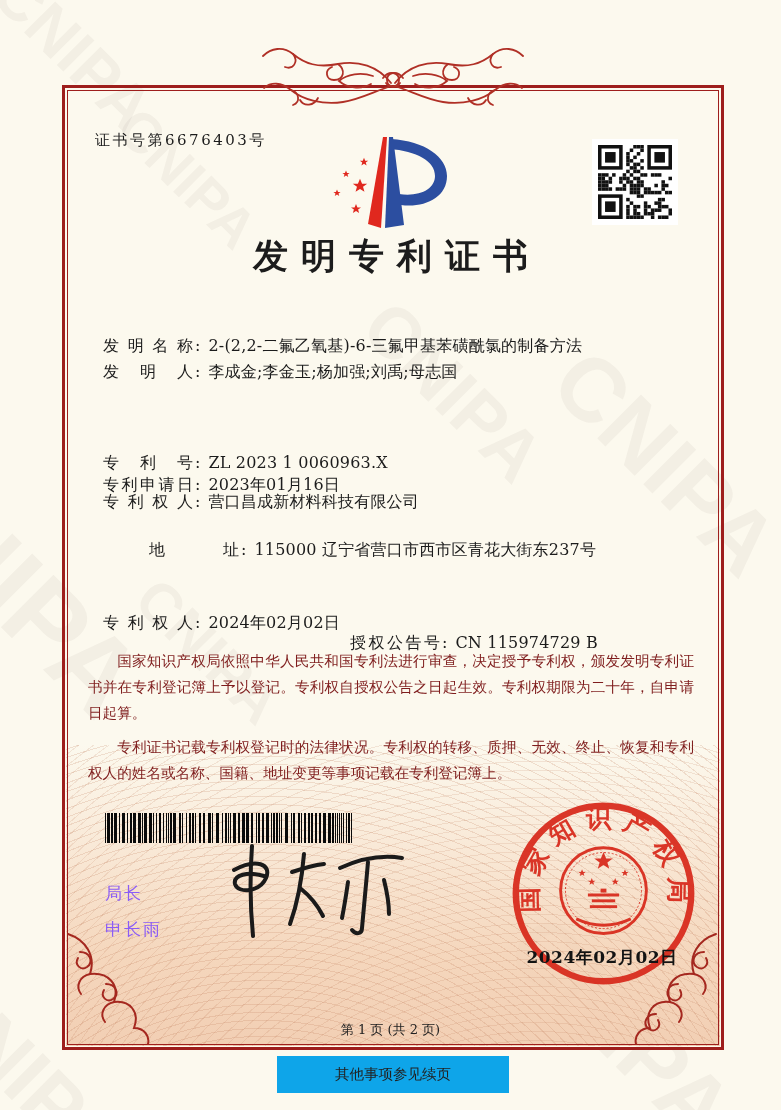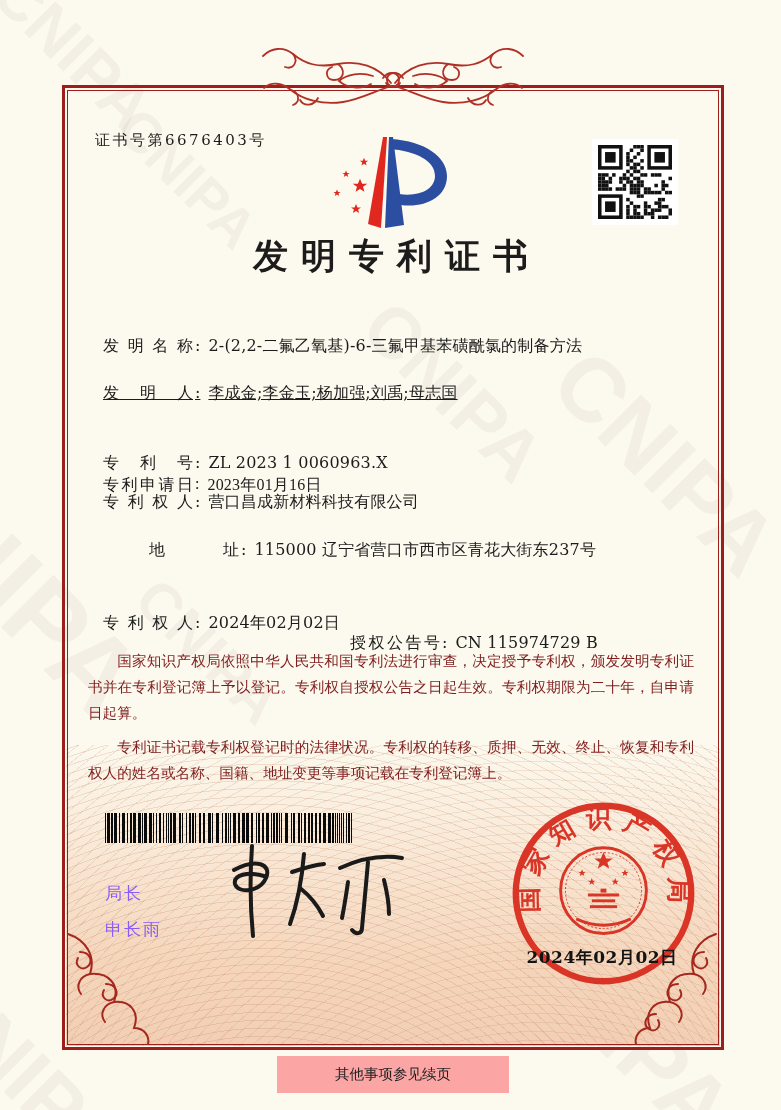--- a/index.html
+++ b/index.html
@@ -47,21 +47,21 @@
   .director{position:absolute;left:105px;top:882px;z-index:5;font-family:"Liberation Sans","DejaVu Sans",sans-serif;
             font-size:17px;letter-spacing:2px;color:#8b5cf6;}
   .director div{margin-bottom:13px;}
   .signature{position:absolute;left:212px;top:840px;z-index:5;}
 
   .seal{position:absolute;left:506px;top:796px;z-index:6;opacity:.93;}
   .seal-date{position:absolute;left:512px;top:946px;width:180px;text-align:center;font-size:17px;font-weight:bold;
              color:#131313;z-index:7;letter-spacing:.5px;}
 
   .page-footer{position:absolute;left:0;top:1021px;width:781px;text-align:center;font-size:13px;z-index:5;color:#222;}
-  .cont-box{position:absolute;left:277px;top:1056px;width:232px;height:37px;background:#fca5a5;z-index:8;
+  .cont-box{position:absolute;left:277px;top:1056px;width:232px;height:37px;background:#0ea5e9;z-index:8;
             text-align:center;line-height:37px;font-size:14.5px;color:#222;}
 </style>
 </head>
 <body>
 
 <div class="page">
 
   <span class="wm" style="left:30px;top:-45px;font-size:64px;">CNIPA</span>
   <span class="wm" style="left:150px;top:95px;font-size:56px;">CNIPA</span>
   <span class="wm" style="left:405px;top:285px;font-size:72px;">CNIPA</span>
@@ -276,31 +276,31 @@
   </div>
 
   <div class="title">发明专利证书</div>
 
   <div class="fields">
     <div class="frow" style="top:336px;">
       <span class="flabel">发明名称</span>
         <span class="fcolon">:</span>
       <span class="fvalue">2-(2,2-二氟乙氧基)-6-三氟甲基苯磺酰氯的制备方法</span>
     </div>
-    <div class="frow" style="top:383px;text-decoration:underline;">
+    <div class="frow" style="top:362px;">
       <span class="flabel">发明人</span>
         <span class="fcolon">:</span>
       <span class="fvalue">李成金;李金玉;杨加强;刘禹;母志国</span>
     </div>
     <div class="frow" style="top:429px;margin-top:24px;">
       <span class="flabel">专利号</span>
         <span class="fcolon">:</span>
       <span class="fvalue">ZL 2023 1 0060963.X</span>
     </div>
-    <div class="frow" style="top:475px;font-family:Liberation Serif, serif;">
+    <div class="frow" style="top:475px;">
       <span class="flabel">专利申请日</span>
         <span class="fcolon">:</span>
       <span class="fvalue">2023年01月16日</span>
     </div>
     <div class="frow" style="top:492px;">
       <span class="flabel">专利权人</span>
         <span class="fcolon">:</span>
       <span class="fvalue">营口昌成新材料科技有限公司</span>
     </div>
     <div class="frow" style="top:540px;margin-left:46px;">
@@ -441,15 +441,16 @@
           <path d="M97 95 h6 v4 h-6 z"></path>
           <path d="M88 106 h24 v3 h-24 z"></path>
           <path d="M86 112 h28 v3 h-28 z"></path>
         </g>
         <path d="M72 126 Q100 139 128 126" fill="none" stroke-width="3"></path>
       </g>
     </svg>
   </div>
   <div class="seal-date">2024年02月02日</div>
 
+  <div class="page-footer">第 1 页 (共 2 页)</div>
   <div class="cont-box">其他事项参见续页</div>
 
 </div>
 
 </body></html>

